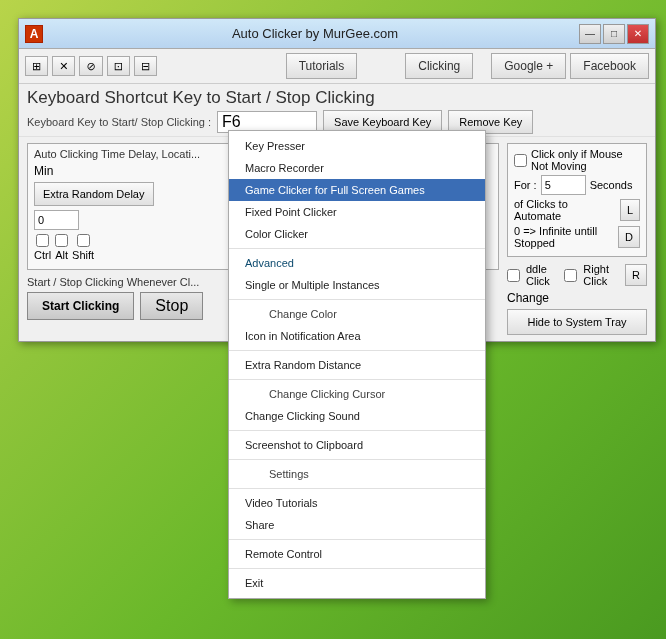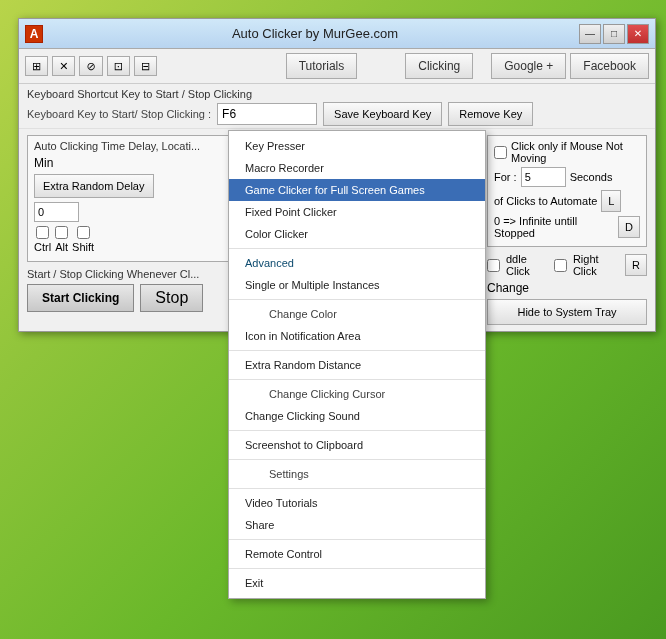--- a/index.html
+++ b/index.html
@@ -98,41 +98,41 @@
     }
     .toolbar-spacer { flex: 1; }
 
     
     .ks-row {
       padding: 4px 8px 2px 8px;
       background: #f0f0f0;
       border-bottom: 1px solid #e0e0e0;
     }
     .ks-label {
-      font-size: 11px;
+      font-size: 17px;
       color: #333;
       margin-bottom: 2px;
     }
     .ks-inner {
       display: flex;
       align-items: center;
       gap: 6px;
     }
     .ks-field-label {
       font-size: 11px;
       color: #444;
       white-space: nowrap;
     }
     .ks-input {
       width: 100px;
       height: 22px;
       border: 1px solid #aaa;
       background: white;
       padding: 2px 4px;
-      font-size: 12px;
+      font-size: 16px;
     }
     .ks-btn {
       height: 24px;
       padding: 0 10px;
       border: 1px solid #aaa;
       background: linear-gradient(to bottom, #fafafa, #e0e0e0);
       cursor: pointer;
       font-size: 11px;
     }
 
@@ -140,21 +140,21 @@
     .main-content {
       padding: 6px 8px;
       background: #f0f0f0;
       display: flex;
       gap: 8px;
     }
     .left-panel {
       flex: 1;
     }
     .right-panel {
-      width: 160px;
+      width: 140px;
       border-radius: 23px;
     }
 
     
     .group-box {
       border: 1px solid #aaa;
       padding: 4px 6px;
       margin-bottom: 6px;
       background: #f8f8f8;
       position: relative;

